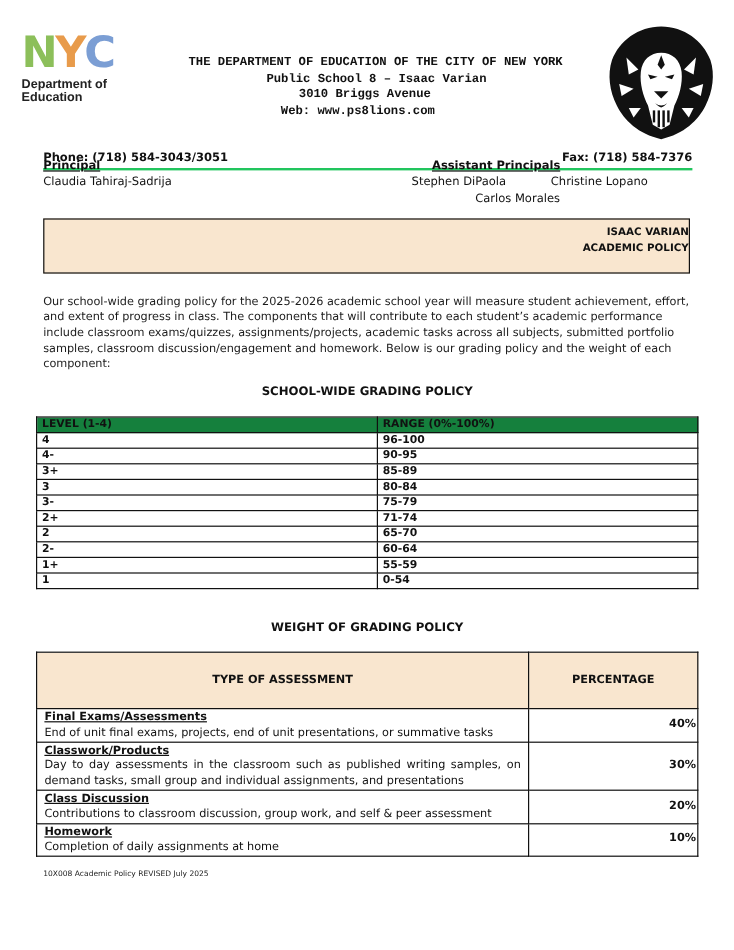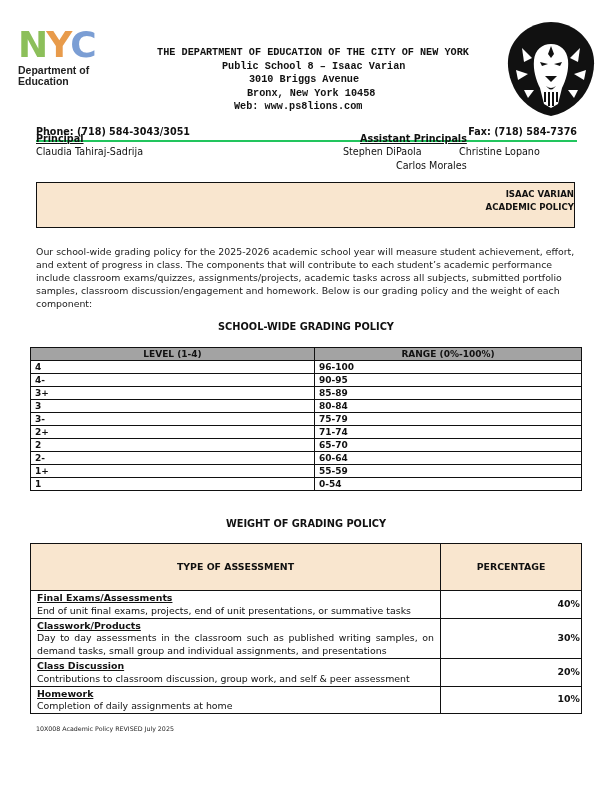--- a/index.html
+++ b/index.html
@@ -26,21 +26,21 @@
   .ap1 { position: absolute; left: 291px; top: 13px; margin-left: 16px; }
   .ap2 { position: absolute; left: 423px; top: 13px; }
   .ap3 { position: absolute; left: 360px; top: 27px; }
   .title-box { left: 36px; top: 182px; width: 539px; height: 46px; background: #f9e6cf; border: 1px solid #111; text-align: right;
      font-weight: bold; font-size: 8.6px; line-height: 12.5px; padding-top: 5px; box-sizing: border-box; }
   .intro { left: 36px; top: 245px; width: 542px; font-size: 9.4px; line-height: 13px; color: #1b1b1b; }
   .sec-title { width: 612px; left: 0; text-align: center; font-weight: bold; font-size: 9.8px; }
   table { border-collapse: collapse; position: absolute; }
   .grade { left: 30px; top: 347px; width: 552px; }
   .grade th, .grade td { border: 1px solid #111; font-size: 9px; font-weight: bold; padding: 0 4px; height: 12px; line-height: 11px; }
-  .grade th { background: #a3a3a3; text-align: center; }
+  .grade th { background: #15803d; text-align: left; }
   .grade td { text-align: left; }
   .weight { left: 30px; top: 543px; width: 552px; }
   .weight th, .weight td { border: 1px solid #111; font-size: 9.4px; line-height: 12.8px; }
   .weight th { background: #f9e6cf; font-weight: bold; height: 14px; padding: 16px; }
   .weight td.desc { padding: 1px 6px 0 6px; text-align: left; vertical-align: top; }
   .weight td.desc .name { font-weight: bold; text-decoration: underline; }
   .weight td.pct { text-align: right; font-weight: bold; vertical-align: middle; width: 138px; }
   .justify { text-align: justify; }
   .footer { left: 36px; top: 725px; font-size: 6.3px; color: #222; }
 </style>
@@ -56,21 +56,20 @@
   <div class="doe-text">
     <div>Department of</div>
     <div>Education</div>
   </div>
 </div>
 
 <div class="abs header-text">
   <div class="l0">THE DEPARTMENT OF EDUCATION OF THE CITY OF NEW YORK</div>
   <div class="l1">Public School 8 – Isaac Varian</div>
   <div class="l2">3010 Briggs Avenue</div>
-  <div class="l3">Bronx, New York 10458</div>
   <div class="l4">Web: www.ps8lions.com</div>
 </div>
 
 <div class="abs lion">
   <svg width="98" height="100" viewBox="0 0 98 100">
     <g fill="#111">
       <path d="M49 4 C30 4 14 16 8 32 C4 44 6 58 12 70 C18 82 30 94 49 98 C68 94 80 82 86 70 C92 58 94 44 90 32 C84 16 68 4 49 4 Z"></path>
     </g>
     <g fill="#fff">
       <path d="M49 26 C40 26 33 32 32 42 C31 52 34 62 38 70 L42 86 L49 90 L56 86 L60 70 C64 62 67 52 66 42 C65 32 58 26 49 26 Z"></path>

